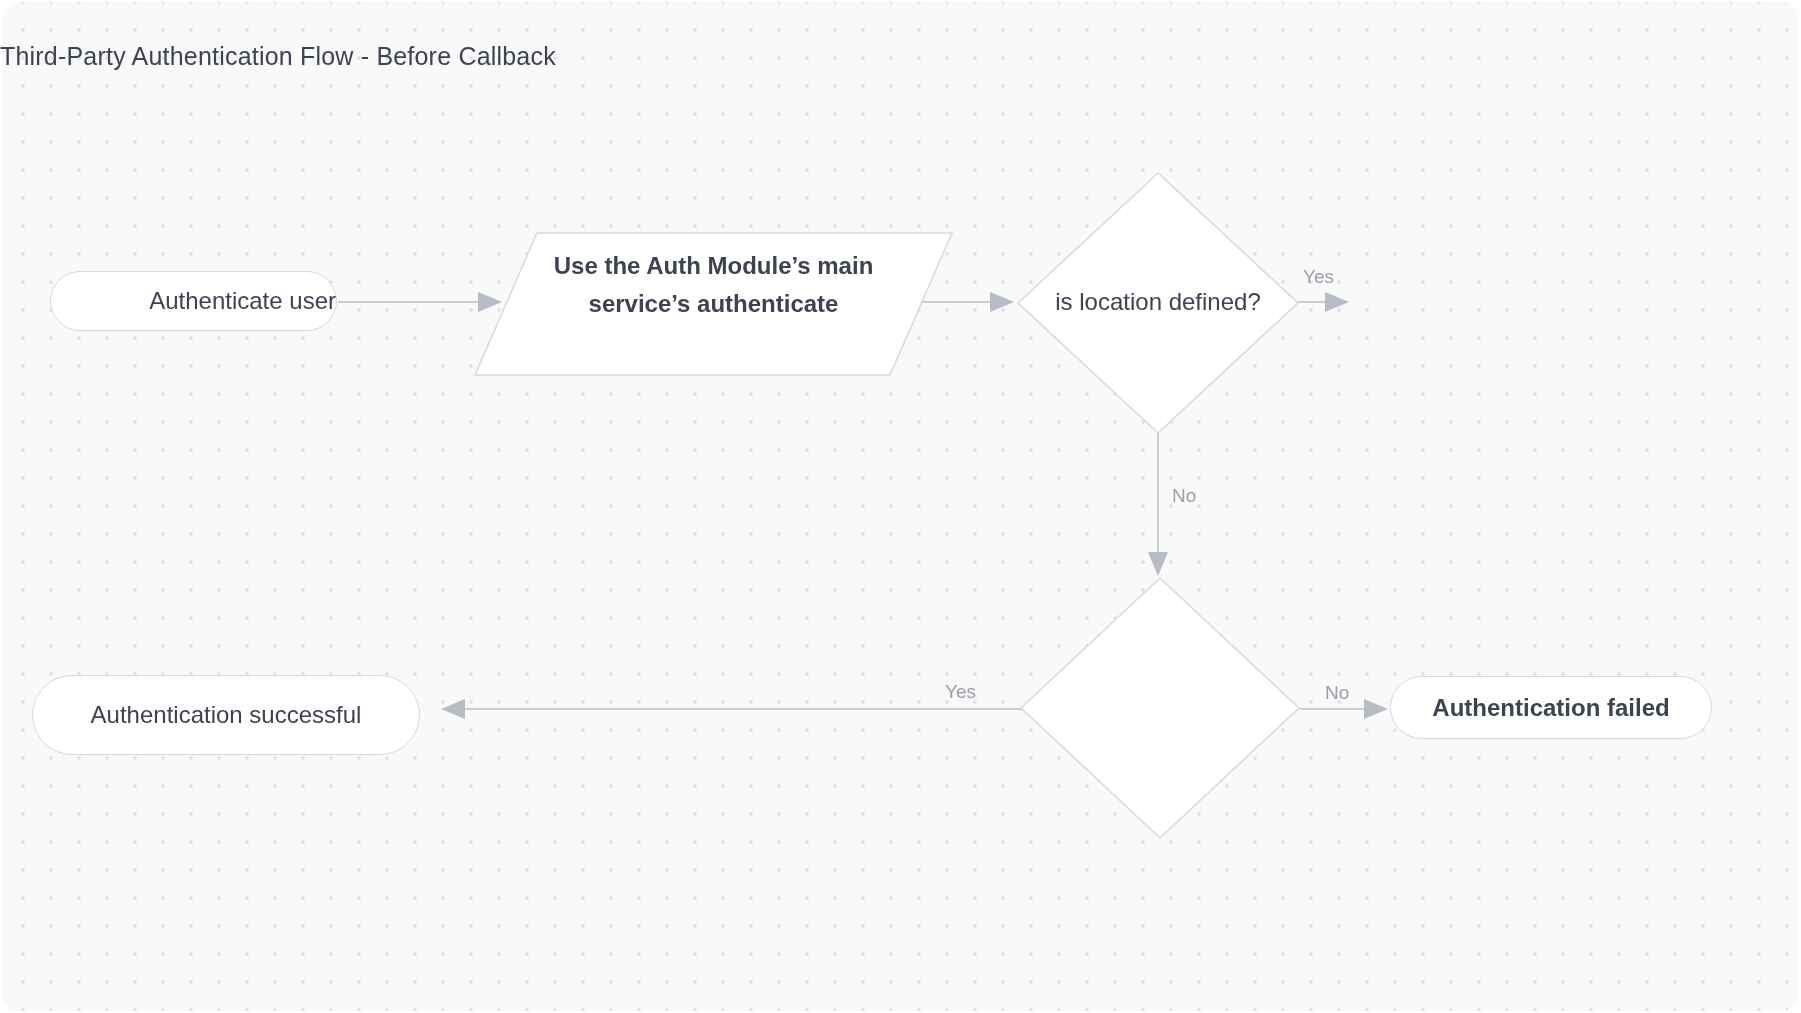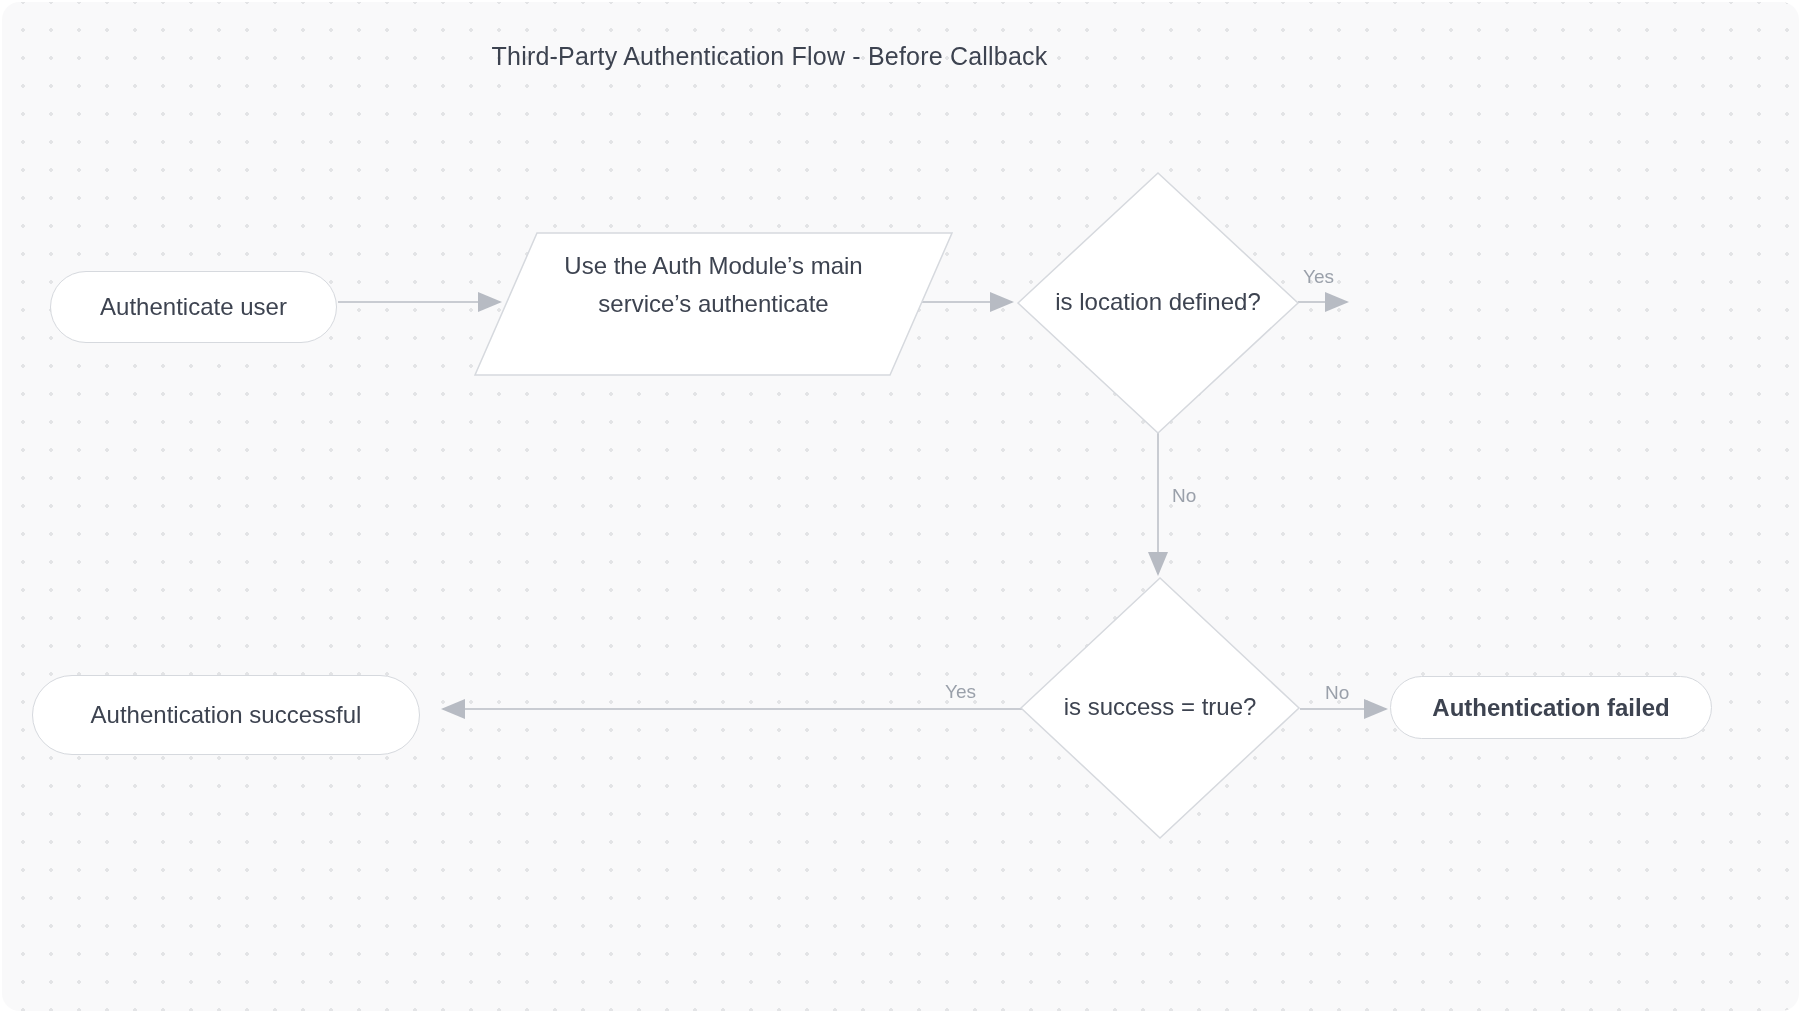--- a/index.html
+++ b/index.html
@@ -27,21 +27,21 @@
     background-color: #f9f9fa;
     background-image: radial-gradient(circle, #e3e4e6 1.7px, rgba(0,0,0,0) 1.8px);
     background-size: 28px 28px;
     background-position: 7px 14px;
   }
   .title {
     position: absolute;
     left: 0;
     top: 42px;
     width: 1539px;
-    text-align: center;
+    text-align: left;
     font-size: 25px;
     font-weight: 500;
     color: #3d4350;
     letter-spacing: 0.2px;
   }
   svg.diagram-layer {
     position: absolute;
     left: 0;
     top: 0;
     width: 1801px;
@@ -61,21 +61,21 @@
     white-space: nowrap;
   }
   .node-label {
     position: absolute;
     color: #3d4350;
     font-size: 24px;
     text-align: center;
     pointer-events: none;
   }
   .node-label .line { display: block; }
-  .para-label { line-height: 38px; }
+  .para-label { line-height: 38px; font-weight: bold; }
   .edge-label {
     position: absolute;
     color: #9aa0aa;
     font-size: 19px;
     pointer-events: none;
     white-space: nowrap;
   }
 </style>
 </head>
 <body>
@@ -99,39 +99,38 @@
     <line x1="1158" y1="433" x2="1158" y2="574" stroke="#c9ccd2" stroke-width="2" marker-end="url(#arrow)"></line>
     <line x1="1022" y1="709" x2="443" y2="709" stroke="#c9ccd2" stroke-width="2" marker-end="url(#arrow)"></line>
     <line x1="1300" y1="709" x2="1386" y2="709" stroke="#c9ccd2" stroke-width="2" marker-end="url(#arrow)"></line>
 
     <polygon points="537,233 952,233 890,375 475,375" fill="#ffffff" stroke="#d6d9de" stroke-width="1.5"></polygon>
 
     <polygon points="1018,303 1158,173 1298,303 1158,433" fill="#ffffff" stroke="#d6d9de" stroke-width="1.5"></polygon>
     <polygon points="1021,708 1160,578 1299,708 1160,838" fill="#ffffff" stroke="#d6d9de" stroke-width="1.5"></polygon>
   </svg>
 
-  <div class="stadium" style="left:50px; top:271px; width:287px; height:72px;">
+  <div class="stadium" style="left:50px; top:271px; width:287px; height:60px;justify-content:flex-end;">
     <span>Authenticate user</span>
   </div>
 
 
   <div class="stadium" style="left:32px; top:675px; width:388px; height:80px;align-items:center;">
     <span>Authentication successful</span>
   </div>
 
   <div class="stadium" style="left:1390px; top:676px; width:322px; height:63px;font-weight:bold;">
     <span>Authentication failed</span>
   </div>
 
   <div class="node-label para-label" style="left:528px; top:247px; width:371px;">
     <span class="line">Use the Auth Module’s main</span>
     <span class="line">service’s authenticate</span>
   </div>
 
   <div class="node-label" style="left:1018px; top:288px; width:280px;">is location defined?</div>
-  <div class="node-label" style="left:1020px; top:693px; width:280px;">is success = true?</div>
 
   <div class="edge-label" style="left:1303px; top:266px;">Yes</div>
   <div class="edge-label" style="left:1172px; top:485px;">No</div>
   <div class="edge-label" style="left:945px; top:681px;">Yes</div>
   <div class="edge-label" style="left:1325px; top:682px;">No</div>
 
 </div>
 
 </body></html>

